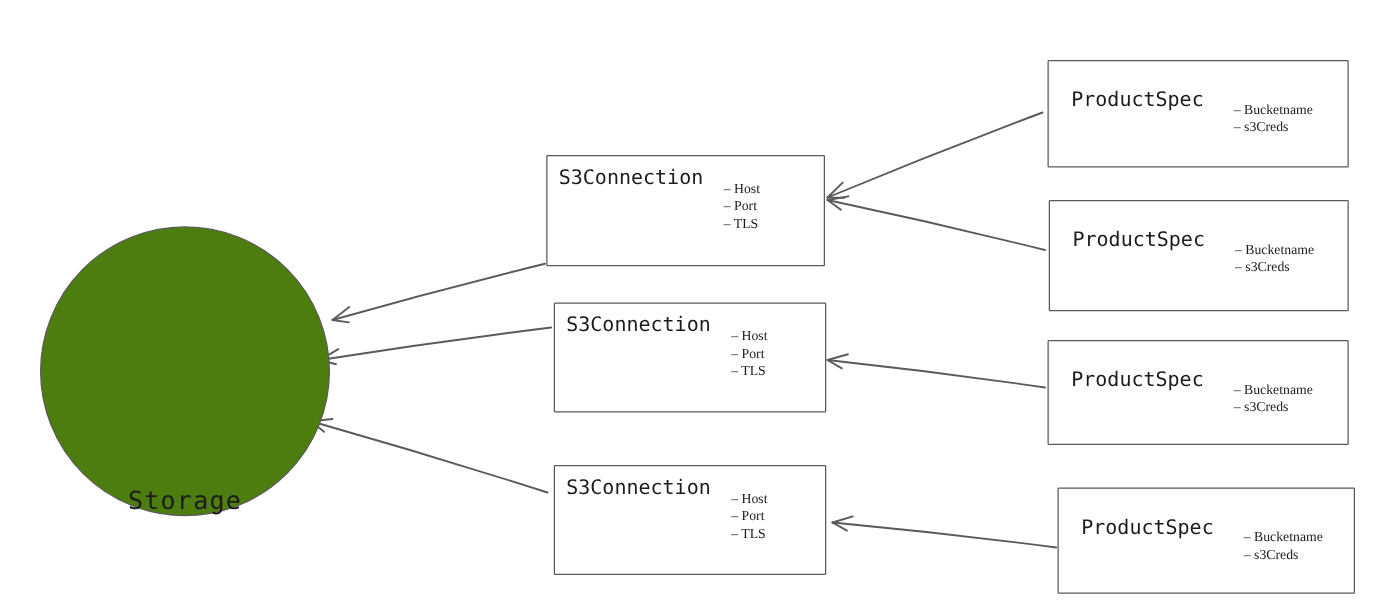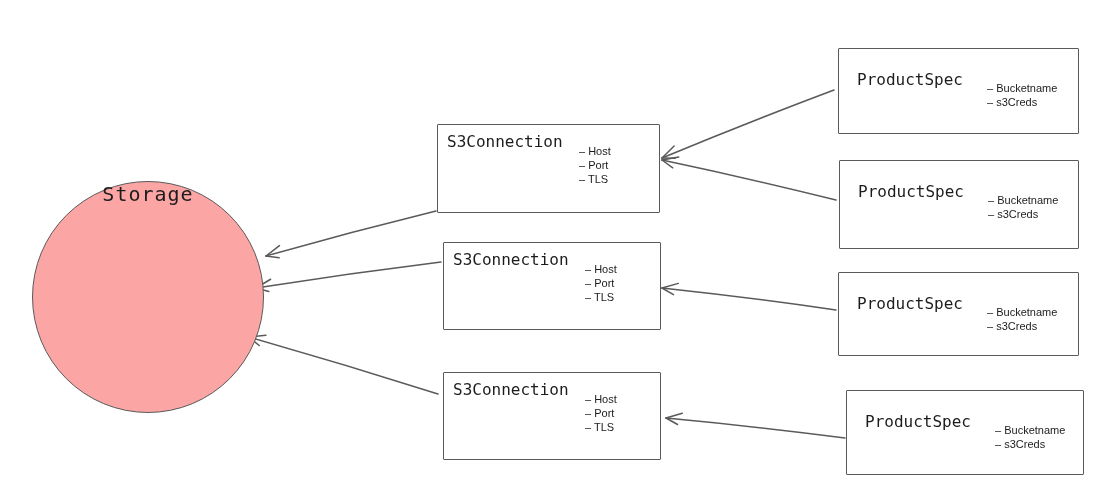--- a/index.html
+++ b/index.html
@@ -32,35 +32,35 @@
   .node-title {
     position: absolute;
     font-family: "DejaVu Sans Mono", monospace;
     font-size: 16px;
     color: #1c1c1c;
     white-space: pre;
     letter-spacing: 0px;
   }
   .attr-list {
     position: absolute;
-    font-family: Liberation Sans, sans-serif;
+    font-family: Liberation Serif, serif;
     font-size: 11px;
     color: #1c1c1c;
     line-height: 14px;
     white-space: pre;
   }
   .attr-list div { white-space: pre; }
   .circle-node {
     position: absolute;
     box-sizing: border-box;
     border: 1.4px solid #5a5a5a;
     border-radius: 50%;
-    background: #fca5a5;
+    background: #4d7c0f;
     display: flex;
-    align-items: flex-start;
+    align-items: flex-end;
     justify-content: center;
   }
   .circle-label {
     font-family: "DejaVu Sans Mono", monospace;
     font-size: 20px;
     color: #1c1c1c;
     letter-spacing: 1px;
     white-space: pre;
   }
 </style>

